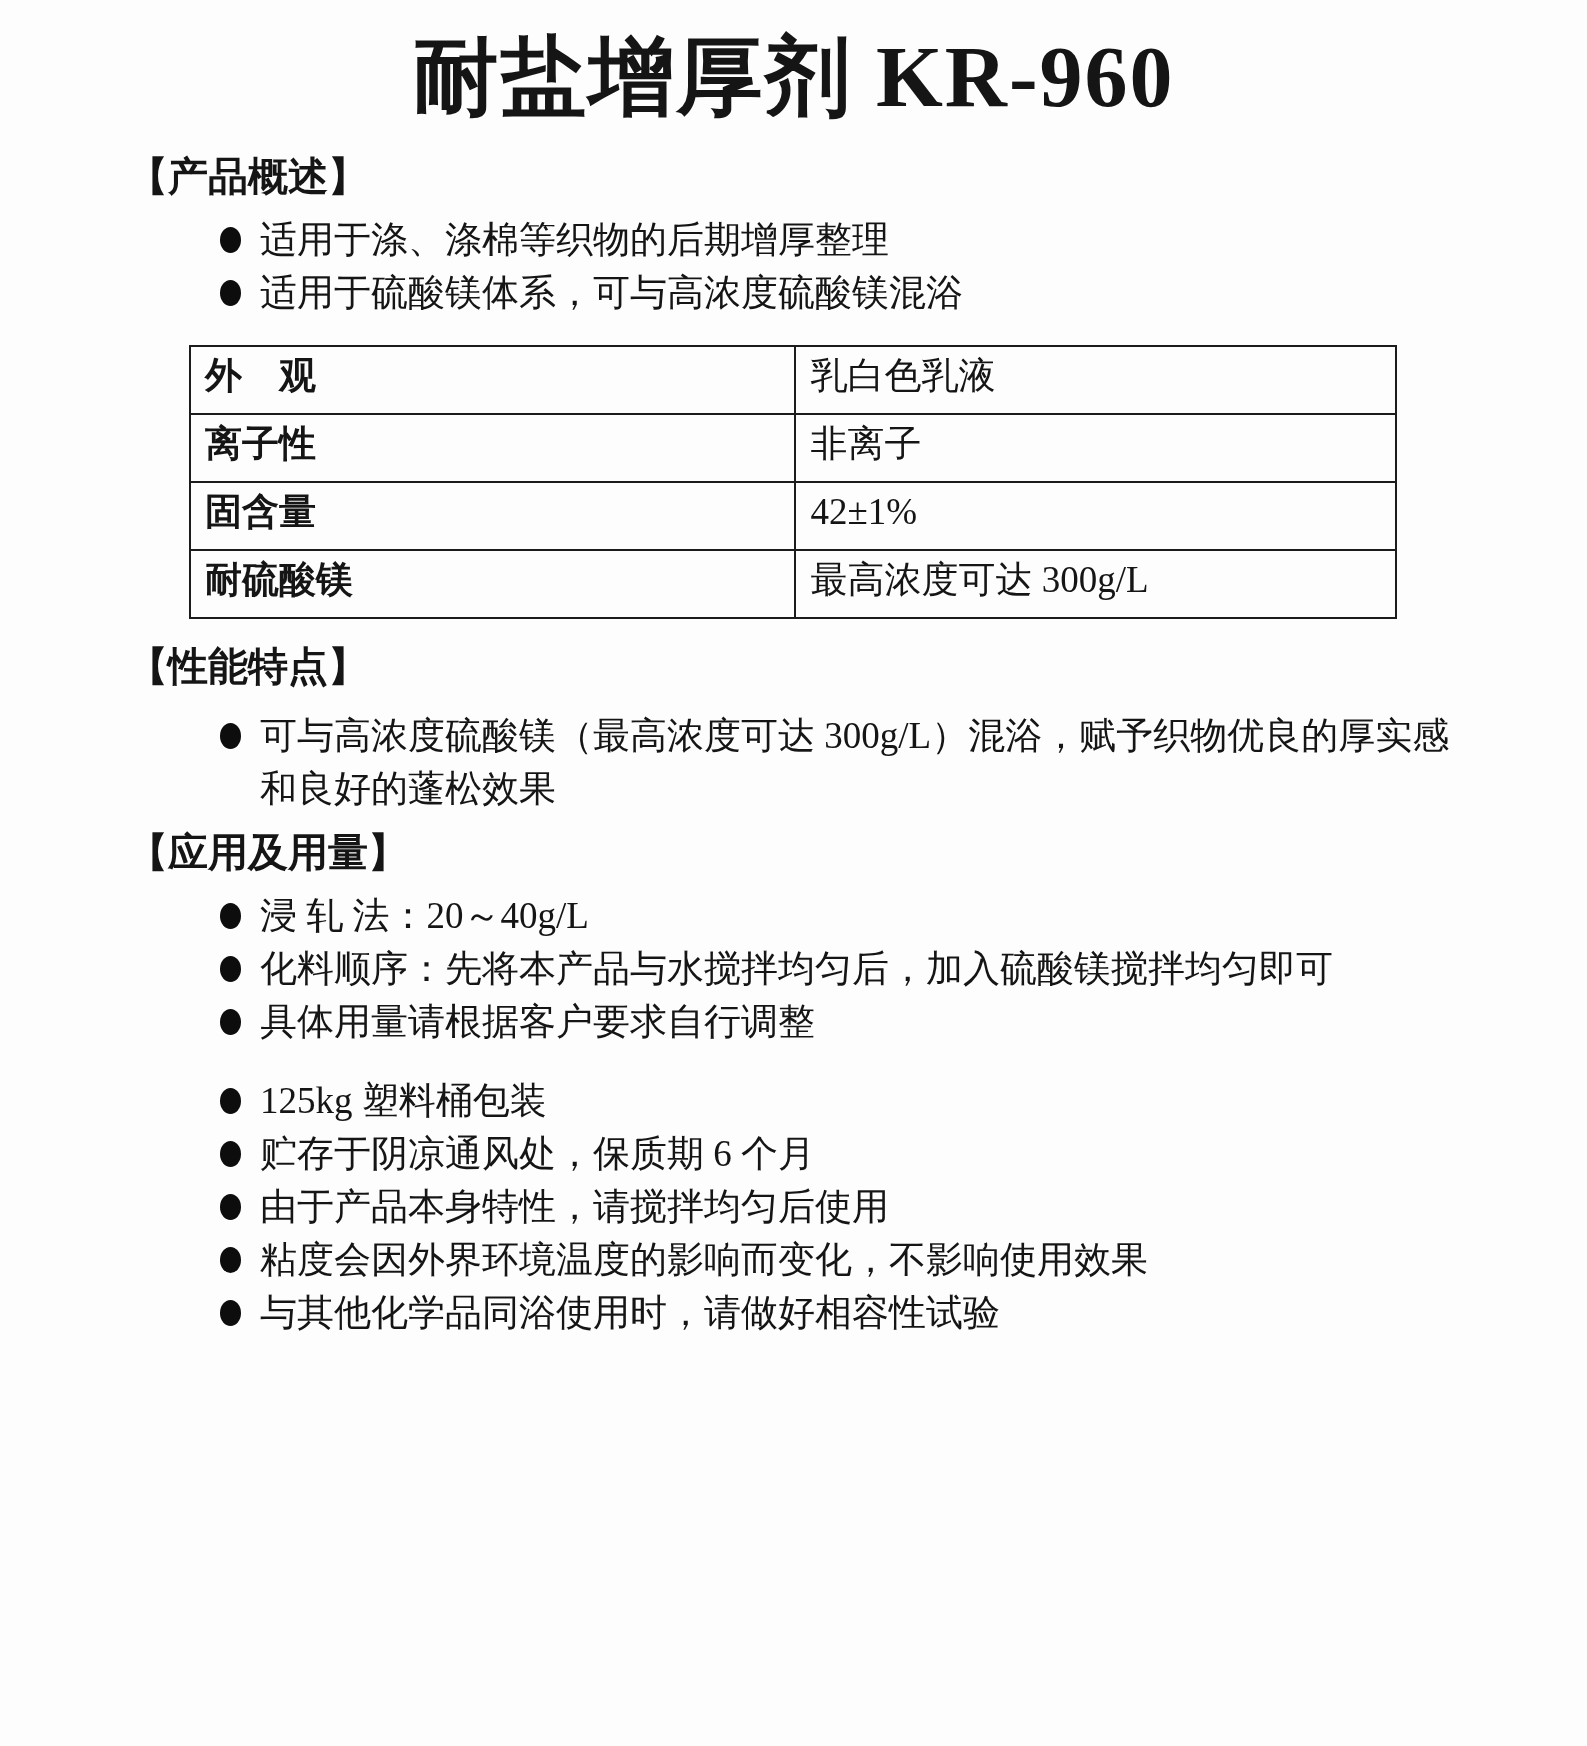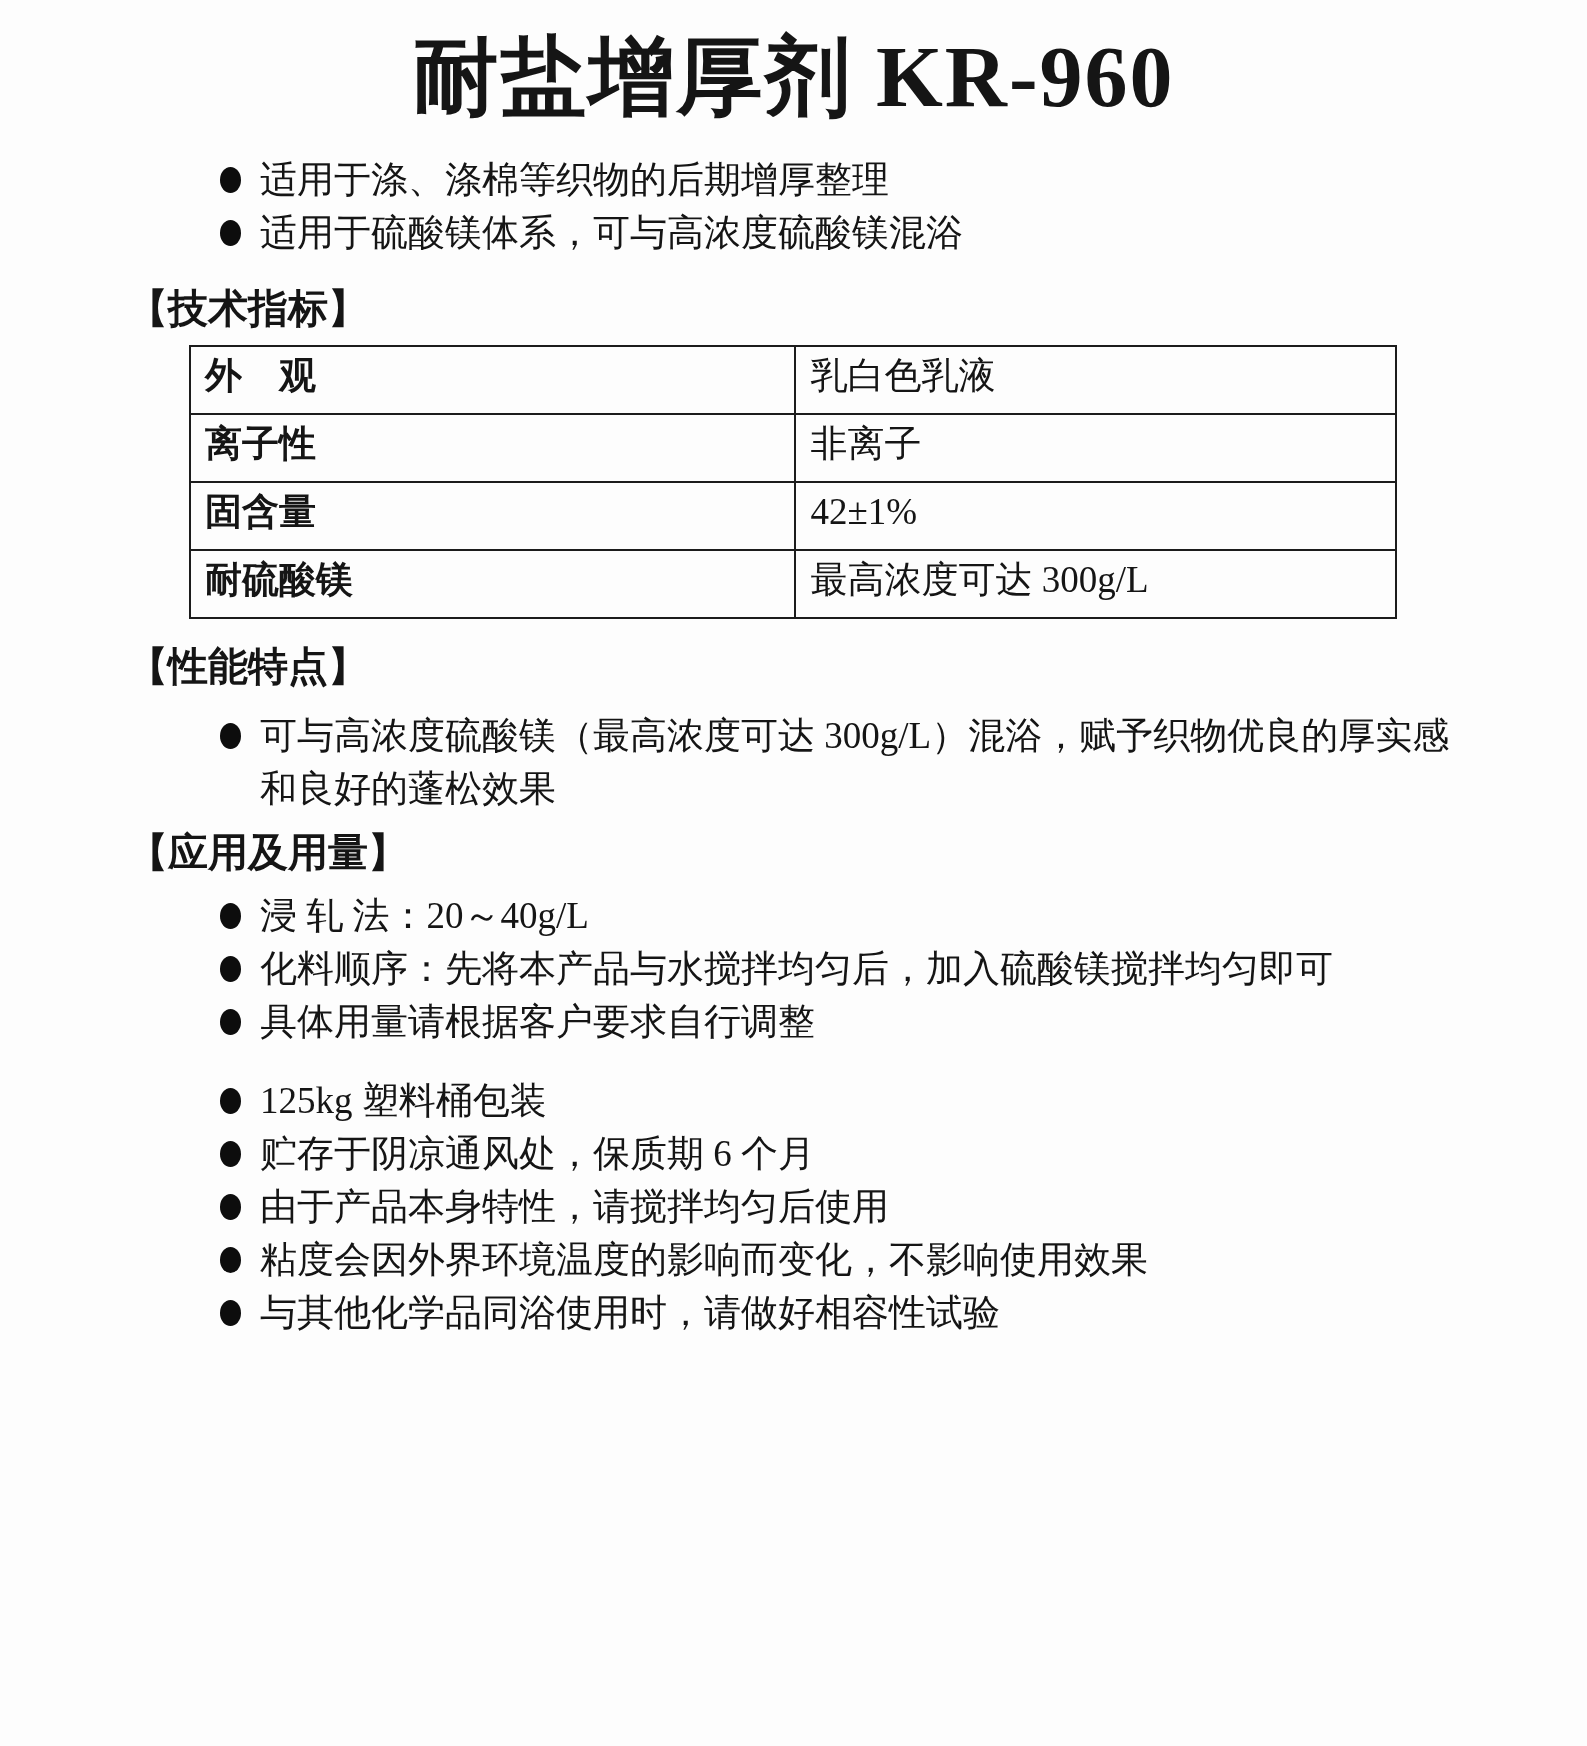--- a/index.html
+++ b/index.html
@@ -74,32 +74,32 @@
   .spec-table td.spec-value { font-weight: normal; }
   .after-table { margin-top: 24px; }
 </style>
 </head>
 <body>
 
 <div class="page">
 
   <h1 class="doc-title">耐盐增厚剂 KR-960</h1>
 
+  <h2 class="section-heading">【产品概述】</h2>
   <ul class="bullet-list mb-md">
     <li class="bullet-item">
       <span class="bullet-dot"></span>
       <span class="bullet-text">适用于涤、涤棉等织物的后期增厚整理</span>
     </li>
     <li class="bullet-item">
       <span class="bullet-dot"></span>
       <span class="bullet-text">适用于硫酸镁体系，可与高浓度硫酸镁混浴</span>
     </li>
   </ul>
 
-  <h2 class="section-heading">【技术指标】</h2>
   <table class="spec-table">
     <tbody>
       <tr>
         <td class="spec-label">外　观</td>
         <td class="spec-value">乳白色乳液</td>
       </tr>
       <tr>
         <td class="spec-label">离子性</td>
         <td class="spec-value">非离子</td>
       </tr>

